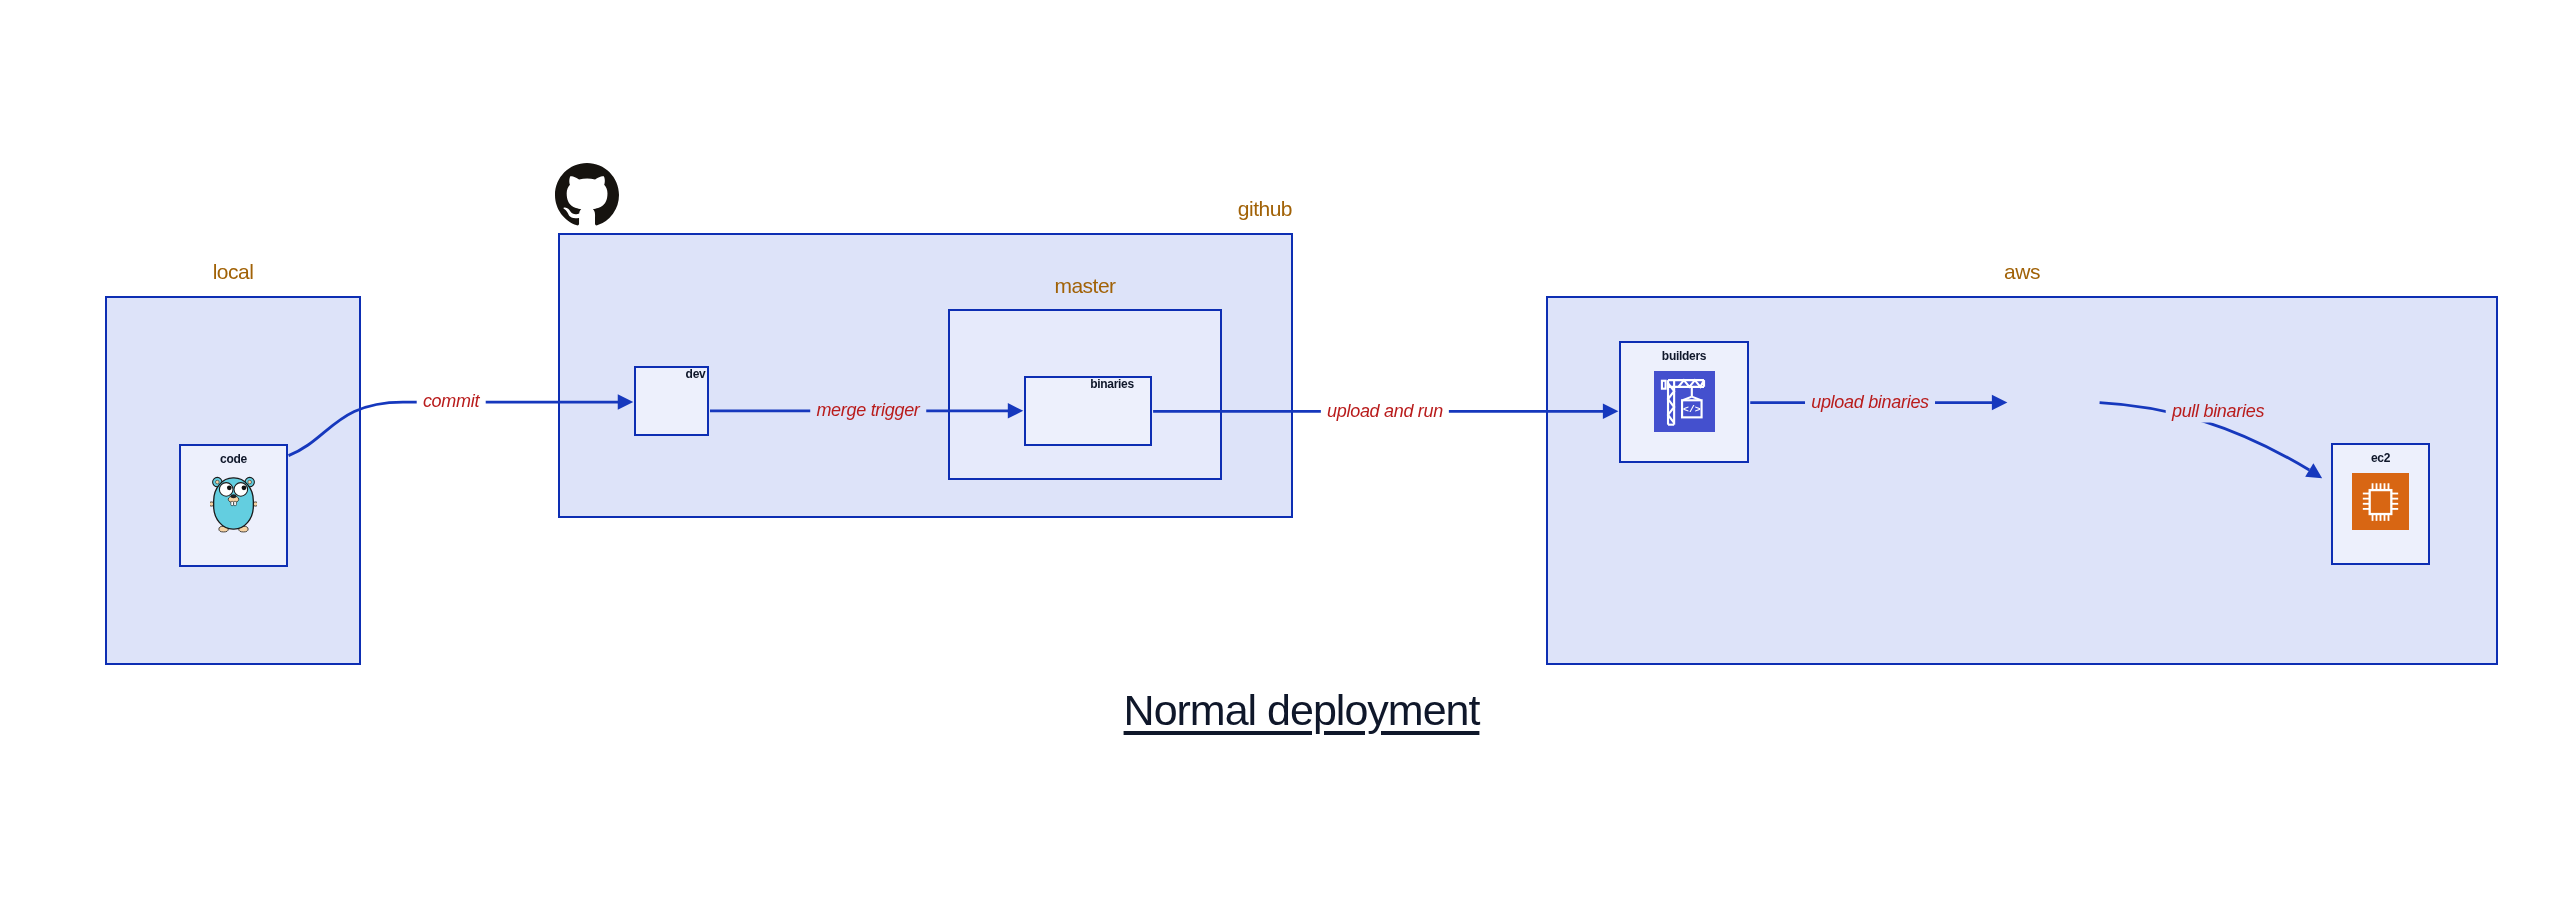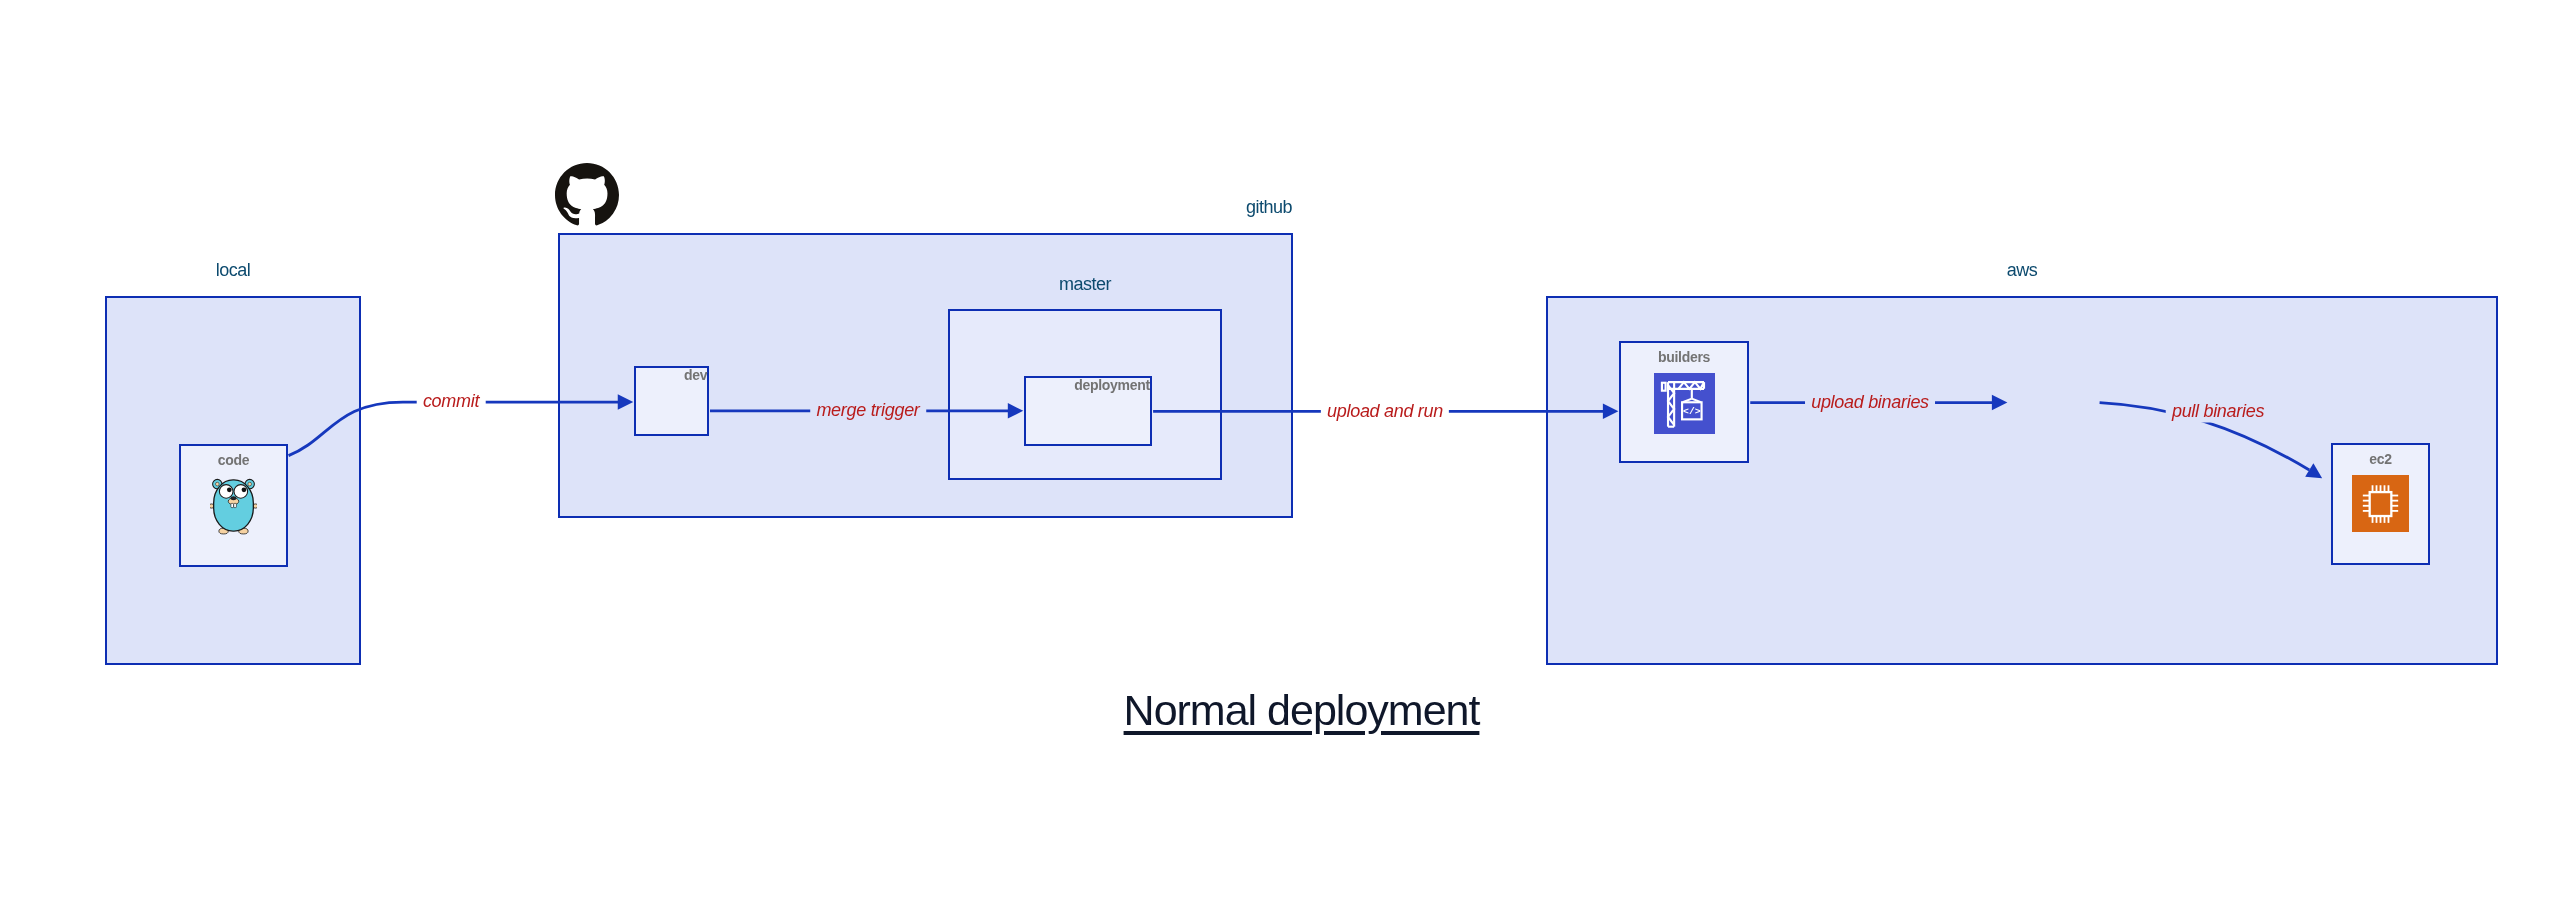--- a/index.html
+++ b/index.html
@@ -4,24 +4,24 @@
 <style>
   html,body{margin:0;padding:0;background:#ffffff;}
   body{width:2604px;height:902px;overflow:hidden;
        font-family:"Liberation Sans", sans-serif;}
   #stage{position:relative;width:2604px;height:902px;background:#ffffff;}
 
   .container{position:absolute;background:#dde3f9;border:2.6px solid #0d2eb3;box-sizing:border-box;}
   .node{position:absolute;background:#edf0fc;border:2.6px solid #0d2eb3;box-sizing:border-box;
         display:flex;flex-direction:column;align-items:center;}
   .node.centered{padding-left:48px;}
-  .node-label{font-size:14px;font-weight:bold;color:#737373;letter-spacing:-0.3px;line-height:1.1;}
+  .node-label{font-size:12px;font-weight:bold;color:#0f172a;letter-spacing:-0.3px;line-height:1.1;}
   .node .node-label{margin-top:7.2px;}
   .node.centered .node-label{margin-top:0;}
-  .container-label{position:absolute;font-size:18px;font-weight:500;color:#0c4a6e;
+  .container-label{position:absolute;font-size:21px;font-weight:500;color:#a16207;
         letter-spacing:-0.5px;line-height:1.15;}
   .container-label.center{text-align:center;}
   .container-label.right{text-align:right;}
 
   .icon-wrap{margin-top:7.2px;line-height:0;}
 
   #edges{position:absolute;left:0;top:0;z-index:5;pointer-events:none;}
   .edge-line{stroke:#1638bd;stroke-width:5.5px;fill:none;}
   .edge-head{fill:#1638bd;stroke:none;}
 
@@ -83,21 +83,21 @@
         <rect x="45.5" y="52" width="5" height="8" rx="1.5" fill="#ffffff" stroke="#1a1a1a" stroke-width="1.2"></rect>
       </svg>
     </div>
   </div>
 
   <div class="node centered" style="left:634px;top:366px;width:75px;height:70px;z-index:3;">
     <div class="node-label">dev</div>
   </div>
 
   <div class="node centered" style="left:1024px;top:376px;width:128px;height:70px;z-index:3;">
-    <div class="node-label">deployment</div>
+    <div class="node-label">binaries</div>
   </div>
 
   <div class="node" style="left:1619px;top:341px;width:130px;height:122px;z-index:3;">
     <div class="node-label">builders</div>
     <div class="icon-wrap">
       <svg width="61" height="61" viewBox="0 0 100 100">
         <rect x="0" y="0" width="100" height="100" fill="#4450ce"></rect>
         <g stroke="#ffffff" stroke-width="3.5" fill="none">
           <rect x="13" y="16" width="6" height="13"></rect>
           <line x1="23" y1="15" x2="23" y2="88"></line>

